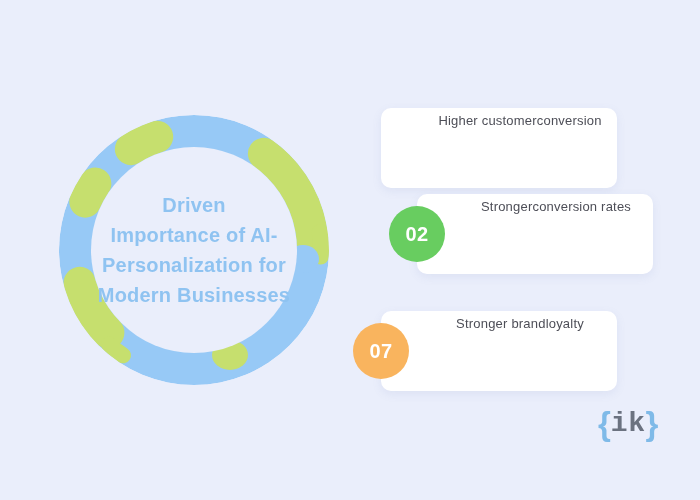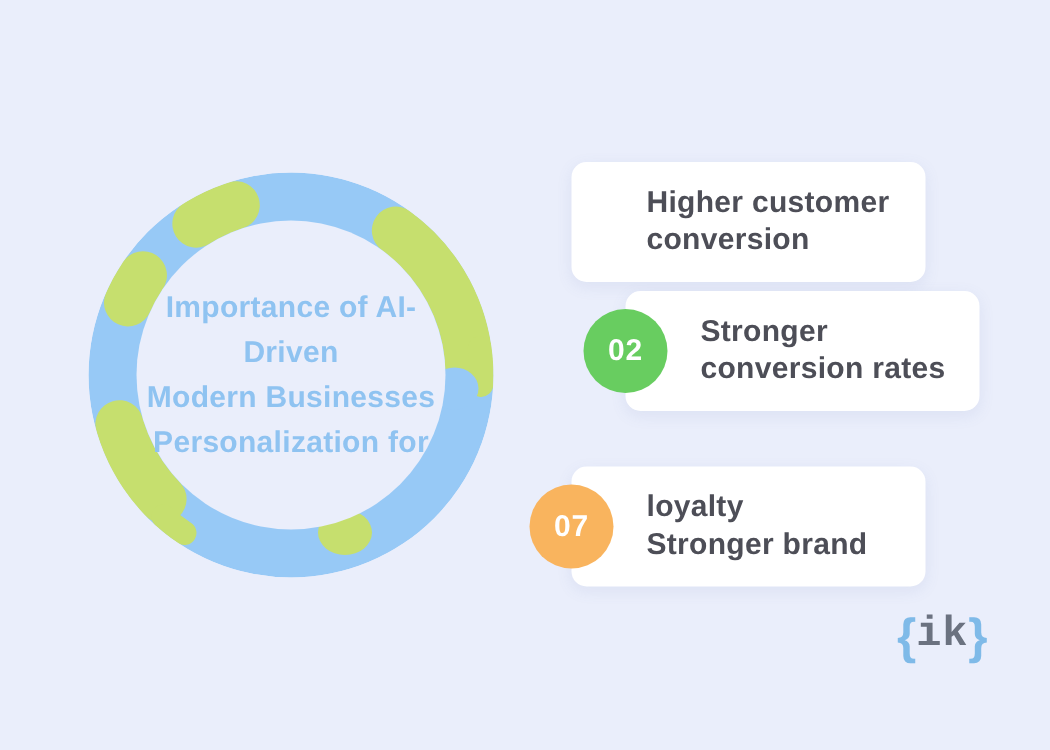--- a/index.html
+++ b/index.html
@@ -60,26 +60,26 @@
     font-size: 20px;
     font-weight: bold;
     letter-spacing: 0.5px;
   }
 
   .card-text {
     height: 100%;
     padding-left: 50px;
     padding-right: 8px;
     display: flex;
-    flex-direction: column;
+    flex-direction: row;
     justify-content: center;
-    font-size: 20px;
+    font-size: 13px;
     line-height: 25px;
     color: #4d4e57;
-    font-weight: 700;
+    font-weight: 400;
     letter-spacing: 0.2px;
   }
 
   
   .logo {
     position: absolute;
     left: 598px;
     top: 406px;
     display: flex;
     align-items: center;
@@ -110,24 +110,24 @@
       <path d="M 69.0 245.3 A 127 127 0 0 1 55.0 234.4" fill="none" stroke-width="16" stroke-linecap="round" stroke="#c6df6e"></path>
       <path d="M 209.9 43.7 A 119 119 0 0 1 258.9 135.8" fill="none" stroke-width="32" stroke-linecap="round" stroke="#c6df6e"></path>
       <path d="M 265.8 122.3 A 127 127 0 0 1 266.8 146.6" fill="none" stroke-width="16" stroke-linecap="round" stroke="#c6df6e"></path>
       <ellipse cx="176" cy="245" rx="18" ry="15" fill="#c6df6e"></ellipse>
 
       <ellipse cx="249" cy="149" rx="16" ry="14" fill="#97c9f6"></ellipse>
     </g>
   </svg>
 
   <div class="globe-title" style="color: rgb(143, 195, 241);">
+    <div>Driven</div>
     <div>Importance of AI-</div>
-    <div>Driven</div>
+    <div>Personalization for</div>
     <div>Modern Businesses</div>
-    <div>Personalization for</div>
   </div>
 
   <div class="card card-1">
     <div class="card-text">
       <div>Higher customer</div>
       <div>conversion</div>
     </div>
   </div>
 
   <div class="card card-2">
@@ -138,22 +138,22 @@
       <div>Stronger</div>
       <div>conversion rates</div>
     </div>
   </div>
 
   <div class="card card-3">
     <div class="badge" style="background-color: rgb(249, 180, 94);">
       <span>07</span>
     </div>
     <div class="card-text">
+      <div>Stronger brand</div>
       <div>loyalty</div>
-      <div>Stronger brand</div>
     </div>
   </div>
 
   <div class="logo">
     <span class="brace" style="color: rgb(127, 186, 232);">{</span>
     <span class="mark" style="color: rgb(107, 114, 128);">ik</span>
     <span class="brace" style="color: rgb(127, 186, 232);">}</span>
   </div>
 
 </div>

